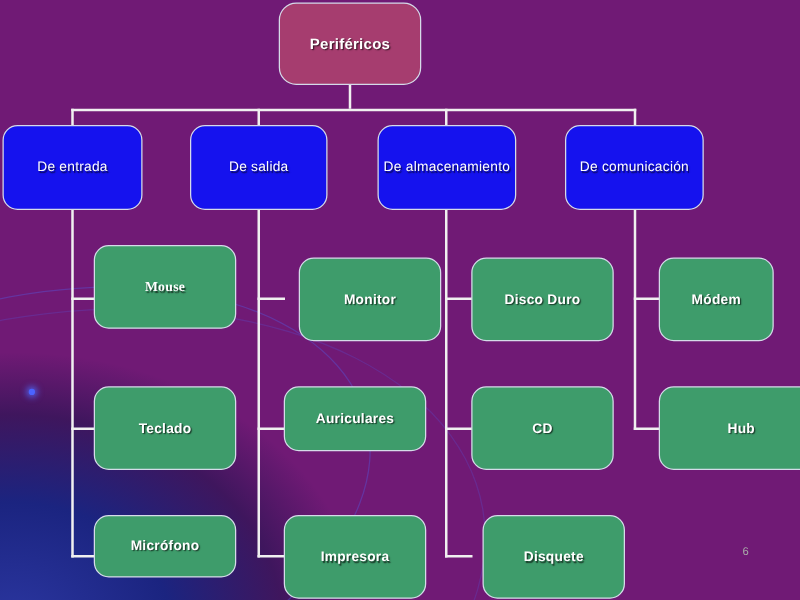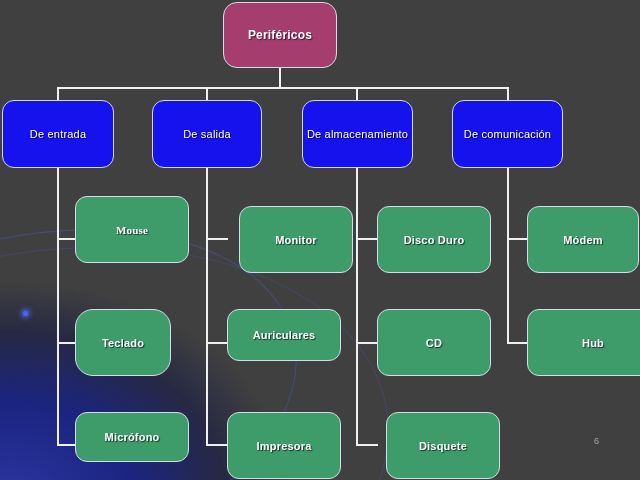--- a/index.html
+++ b/index.html
@@ -1,19 +1,19 @@
 <!DOCTYPE html>
 <html><head>
 <meta charset="utf-8">
 <style>
   html, body { margin: 0; padding: 0; background: #000; }
   #slide {
     position: relative;
     width: 640px; height: 480px;
-    background: #404040;
+    background: #701a75;
     overflow: hidden;
     font-family: "Liberation Sans", sans-serif;
   }
   
   .bg-glow {
     position: absolute; left: -350px; top: 220px;
     width: 720px; height: 560px; border-radius: 50%;
     background: radial-gradient(closest-side,
       #2b36a0 0%, var(--c-glow, #1b2480) 35%,
       rgba(14,18,70,0.5) 60%, rgba(0,0,0,0) 78%);
@@ -101,31 +101,31 @@
     <div class="line" style="left:507px;top:342px;width:21px;height:2px;"></div>
 
     <div class="node root" style="left:223px;top:2px;width:114px;height:66px;">Periféricos</div>
 
     <div class="node category" style="left:2px;top:100px;width:112px;height:68px;">De entrada</div>
     <div class="node category" style="left:152px;top:100px;width:110px;height:68px;">De salida</div>
     <div class="node category" style="left:302px;top:100px;width:111px;height:68px;">De almacenamiento</div>
     <div class="node category" style="left:452px;top:100px;width:111px;height:68px;">De comunicación</div>
 
     <div class="node item" style="left:75px;top:196px;width:114px;height:67px;font-family:Liberation Serif, serif;">Mouse</div>
-    <div class="node item" style="left:75px;top:309px;width:96px;height:67px;border-radius:18px;">Teclado</div>
+    <div class="node item" style="left:75px;top:309px;width:114px;height:67px;">Teclado</div>
     <div class="node item" style="left:75px;top:412px;width:114px;height:50px;">Micrófono</div>
 
     <div class="node item" style="left:227px;top:206px;width:114px;height:67px;margin-left:12px;">Monitor</div>
     <div class="node item" style="left:227px;top:309px;width:114px;height:52px;">Auriculares</div>
     <div class="node item" style="left:227px;top:412px;width:114px;height:67px;">Impresora</div>
 
     <div class="node item" style="left:377px;top:206px;width:114px;height:67px;">Disco Duro</div>
     <div class="node item" style="left:377px;top:309px;width:114px;height:67px;">CD</div>
     <div class="node item" style="left:386px;top:412px;width:114px;height:67px;">Disquete</div>
 
-    <div class="node item" style="left:527px;top:206px;width:112px;height:67px;">Módem</div>
+    <div class="node item" style="left:527px;top:206px;width:92px;height:67px;">Módem</div>
     <div class="node item" style="left:527px;top:309px;width:132px;height:67px;">Hub</div>
 
   </div>
 
   <div class="page-number">6</div>
 
 </div>
 
 </body></html>

